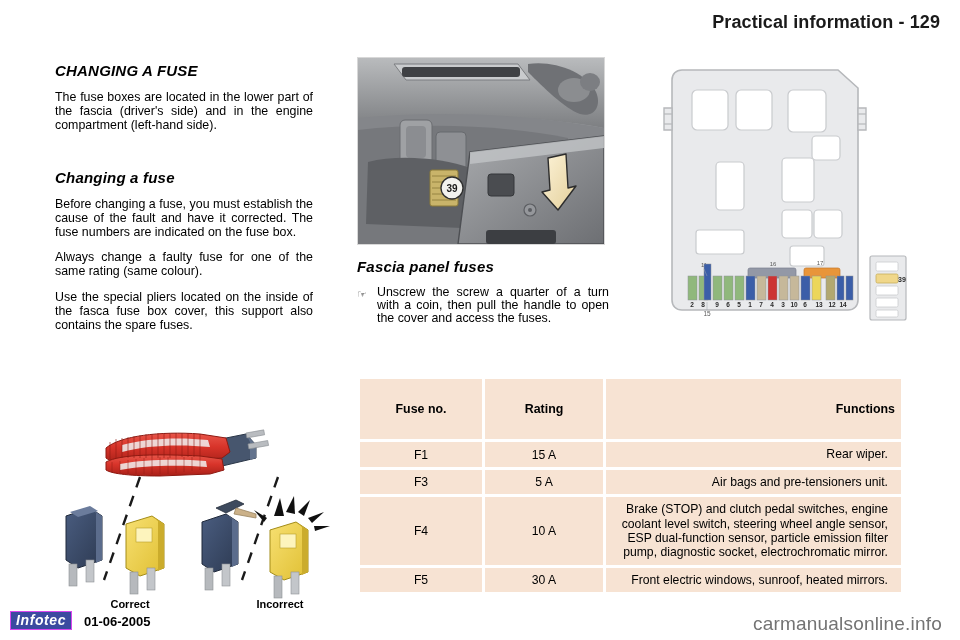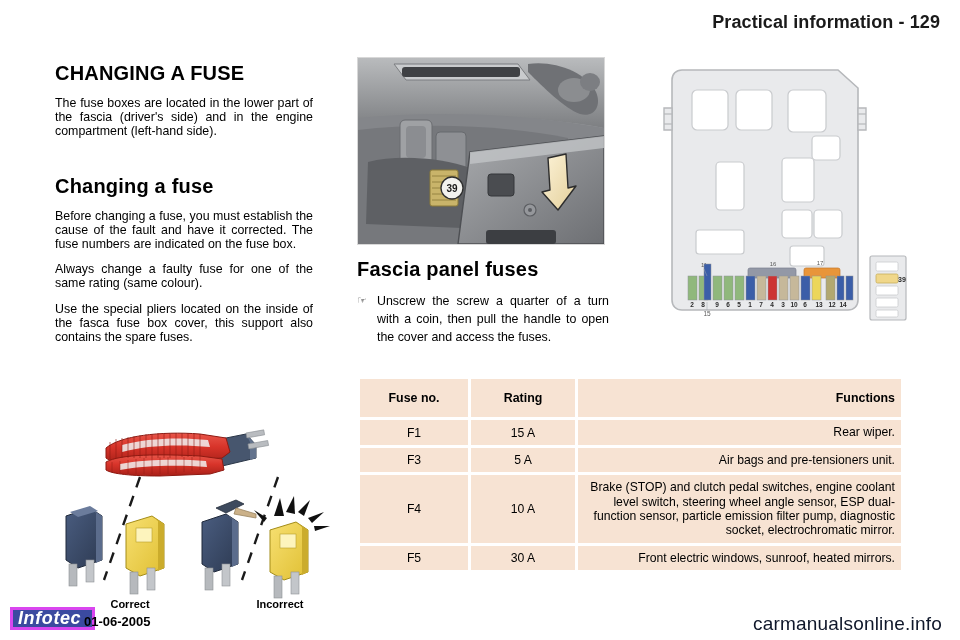--- a/index.html
+++ b/index.html
@@ -29,24 +29,25 @@
   }
 
   
   #left-col {
     position: absolute;
     left: 55px;
     top: 62px;
     width: 258px;
   }
   .sec-title {
-    font-size: 20px;
+    font-size: 15px;
     font-weight: 700;
     margin: 0 0 11px 0;
     letter-spacing: .2px;
+    font-style: italic;
   }
   .sec-title.sub { margin-top: 0; }
   .body-txt {
     font-size: 12.4px;
     line-height: 14.2px;
     text-align: justify;
     margin: 0 0 11px 0;
     hyphens: none;
   }
   .body-txt:last-child { margin-bottom: 0; }
@@ -101,21 +102,21 @@
   .bullet-icon {
     width: 20px;
     flex: 0 0 20px;
     padding-top: 2px;
     font-size: 11px;
     color: #333;
     line-height: 12px;
   }
   .bullet-text {
     font-size: 12.4px;
-    line-height: 18px;
+    line-height: 13px;
     text-align: justify;
     flex: 1;
   }
 
   
   #fusebox-diagram {
     position: absolute;
     left: 660px;
     top: 62px;
     width: 250px;
@@ -127,65 +128,65 @@
     position: absolute;
     left: 357px;
     top: 376px;
     width: 547px;
     border-collapse: separate;
     border-spacing: 3px 3px;
     font-size: 12.2px;
   }
   #fuse-table td, #fuse-table th {
     background: #f7e3d3;
-    padding: 5px 6px;
+    padding: 5px 13px;
     vertical-align: middle;
     font-weight: normal;
   }
   #fuse-table th {
     font-weight: 700;
     text-align: center;
-    padding: 12px 6px;
+    padding: 23px 6px;
     font-size: 12.4px;
   }
   .col-fuse { width: 96px; text-align: center; font-weight: 700; }
   .col-rating { width: 92px; text-align: center; font-weight: 700; }
   .col-func { text-align: right; padding-left: 9px; line-height: 14.4px; }
   .row-tall td { padding-top: 8px; padding-bottom: 8px; }
 
   
   #footer-logo {
     position: absolute;
     left: 10px;
     bottom: 10px;
     background: #3b4aa0;
     color: #ffffff;
-    font-size: 18px;
+    font-size: 14px;
     font-weight: 700;
     font-style: italic;
     letter-spacing: .6px;
-    padding: 2px 11px 2px 5px;
+    padding: 2px 5px 2px 5px;
     line-height: 13px;
-    border: 3px solid #d946ef;
+    border: 1px solid #d946ef;
   }
   #footer-date {
     position: absolute;
     left: 84px;
     bottom: 10px;
     font-size: 13px;
     font-weight: 700;
     color: #000;
     line-height: 16px;
   }
   #watermark {
     position: absolute;
     right: 18px;
     bottom: 5px;
     font-size: 19px;
-    color: #0f172a;
+    color: #737373;
     letter-spacing: .2px;
     white-space: nowrap;
   }
 </style>
 </head>
 <body>
 
 <div id="page-header">Practical information - 129</div>
 
 <div id="left-col">

